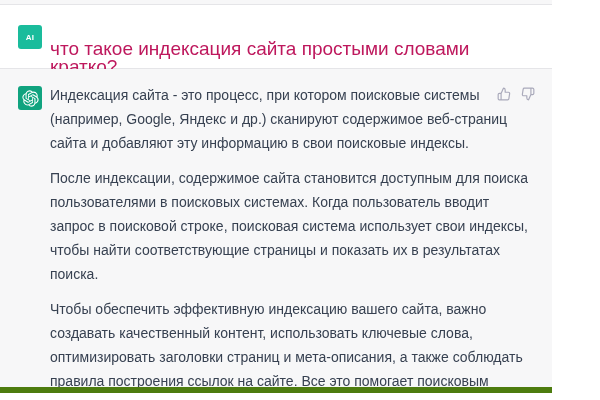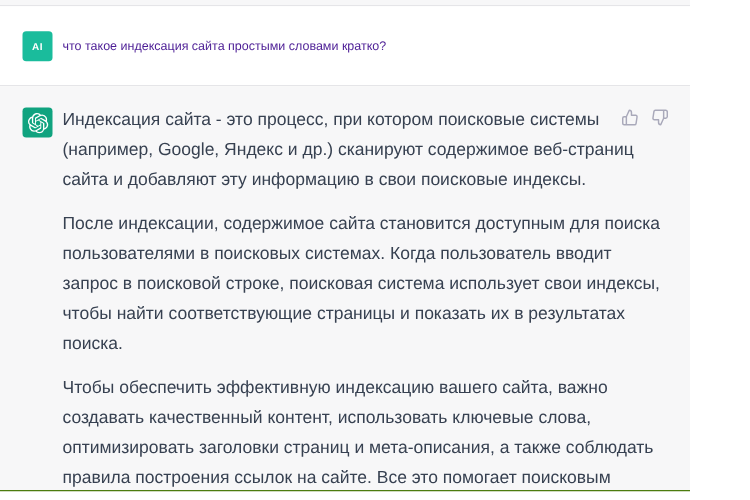--- a/index.html
+++ b/index.html
@@ -30,21 +30,21 @@
   .user-msg {
     background: #ffffff;
     height: 64px;
     padding: 20px 18px 0 18px;
     border-bottom: 1px solid #e5e5e8;
   }
   .bot-msg {
     background: #f7f7f8;
     height: 324px;
     padding: 0 18px;
-    border-bottom: 1px solid #4d7c0f;
+    border-bottom: 6px solid #4d7c0f;
     position: relative;
     overflow: hidden;
   }
   .avatar {
     width: 24px;
     height: 24px;
     flex: 0 0 24px;
     border-radius: 3px;
     display: flex;
     align-items: center;
@@ -56,24 +56,24 @@
     color: #ffffff;
     font-size: 8px;
     font-weight: bold;
     letter-spacing: 0.3px;
   }
   .bot-avatar {
     background: #10a37f;
     margin-top: 17px;
   }
   .question {
-    margin: 4px 0 0 8px;
-    font-size: 10px;
+    margin: 15px 0 0 8px;
+    font-size: 19px;
     line-height: 18px;
-    color: #4c1d95;
+    color: #be185d;
   }
   .answer {
     margin: 14px 0 0 8px;
     font-size: 14px;
     line-height: 24px;
     color: #374151;
     max-width: 497px;
   }
   .answer p {
     margin: 0 0 11px 0;

